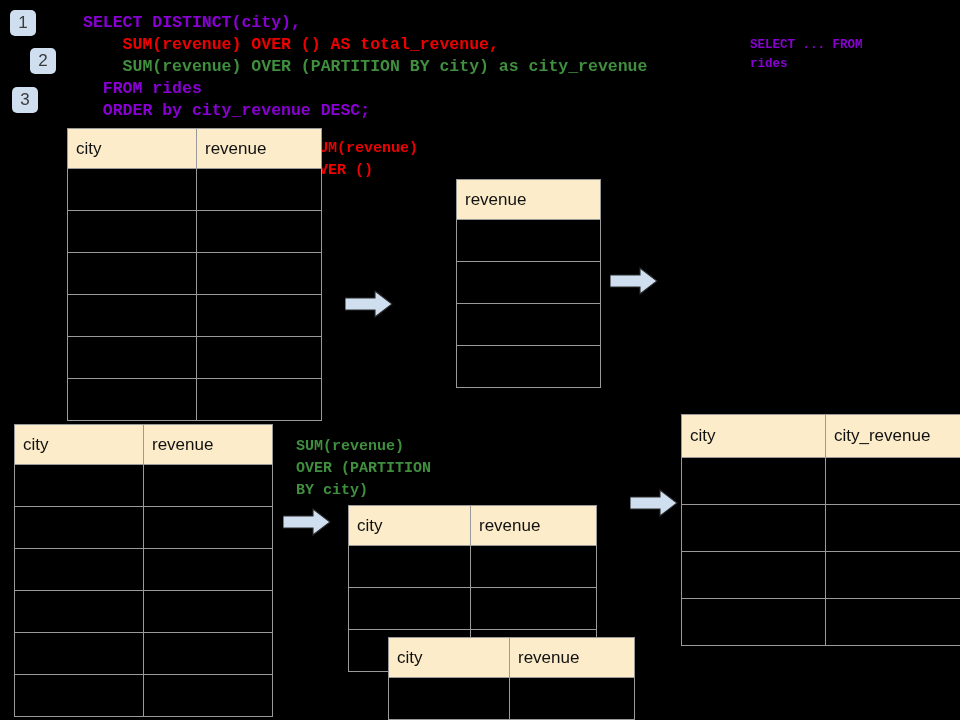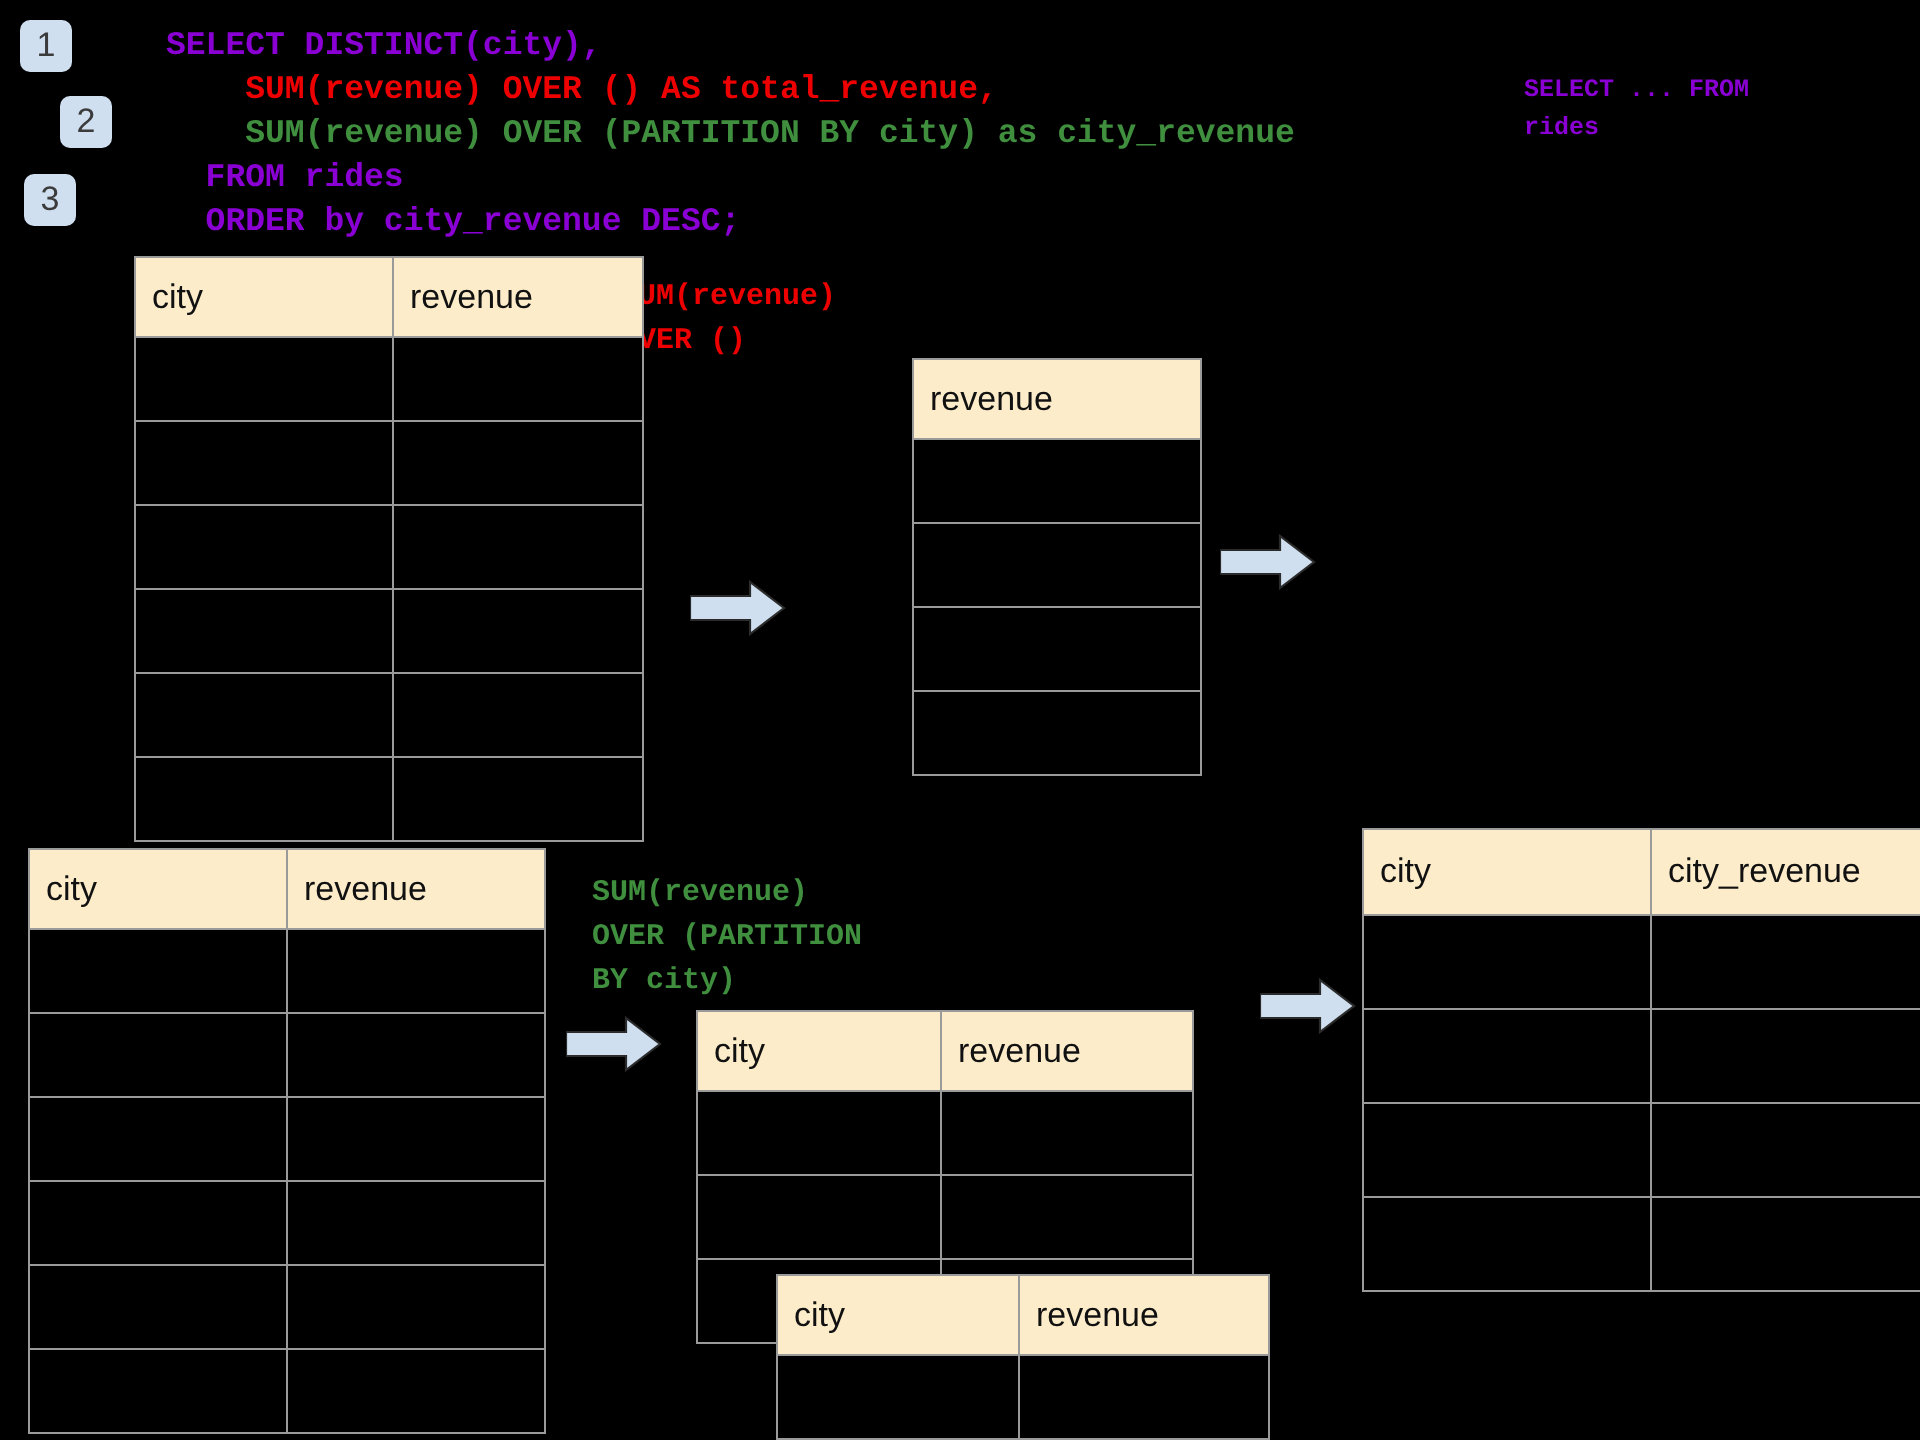--- a/index.html
+++ b/index.html
@@ -106,21 +106,21 @@
 <div id="canvas">
 
   <div id="badges-host">
       <div class="badge" style="left: 10px; top: 10px;">1</div>
       <div class="badge" style="left: 30px; top: 48px;">2</div>
       <div class="badge" style="left: 12px; top: 87px;">3</div>
     </div>
 
   <div class="code code-main" id="sql-block" style="left:83px; top:12px;"><span class="code-line c-purple">SELECT DISTINCT(city),</span><span class="code-line c-red">    SUM(revenue) OVER () AS total_revenue,</span><span class="code-line c-green">    SUM(revenue) OVER (PARTITION BY city) as city_revenue</span><span class="code-line c-purple">  FROM rides</span><span class="code-line c-purple">  ORDER by city_revenue DESC;</span></div>
 
-  <div class="code-note" id="side-note" style="left:750px; top:36px;margin-left:12px;">SELECT ... FROM
+  <div class="code-note" id="side-note" style="left:750px; top:36px;">SELECT ... FROM
 rides</div>
 
   <div id="annot-host">
       <div class="annot annot-red" style="left: 310px; top: 138px;">SUM(revenue)
 OVER ()</div>
       <div class="annot annot-green" style="left: 272px; top: 436px; padding-left: 24px;">SUM(revenue)
 OVER (PARTITION
 BY city)</div>
     </div>
 

